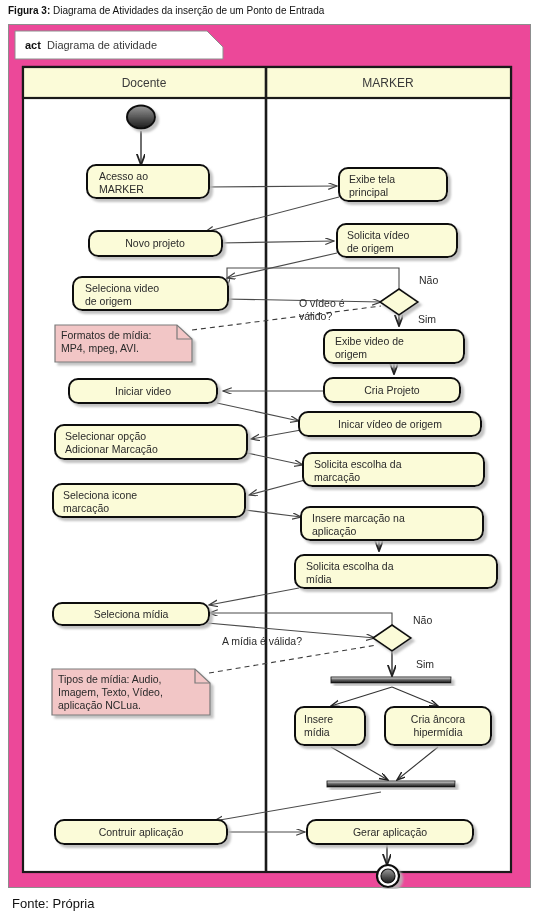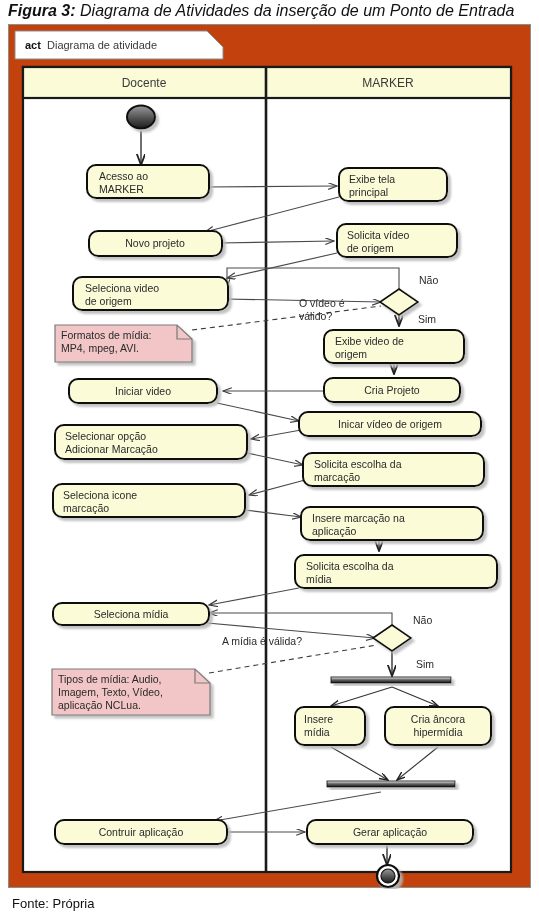--- a/index.html
+++ b/index.html
@@ -15,24 +15,23 @@
     overflow: hidden;
     position: relative;
   }
 
   
   #figure-caption {
     position: absolute;
     left: 8px;
     top: 3px;
     width: 525px;
-    font-size: 16px;
+    font-size: 10px;
     line-height: 16px;
     white-space: nowrap;
-    font-style: italic;
   }
   #figure-caption .cap-label {
     font-weight: bold;
   }
   #figure-caption .cap-text {
     font-weight: normal;
   }
 
   
   #figure-source {
@@ -45,21 +44,21 @@
   }
 
   
   #diagram-frame {
     position: absolute;
     left: 8px;
     top: 24px;
     width: 523px;
     height: 864px;
     border: 1px solid #8d8d8d;
-    background: #c2410c;
+    background: #ec4899;
     box-sizing: border-box;
   }
 
   #diagram-canvas {
     position: absolute;
     left: 0;
     top: 0;
   }
 
   

